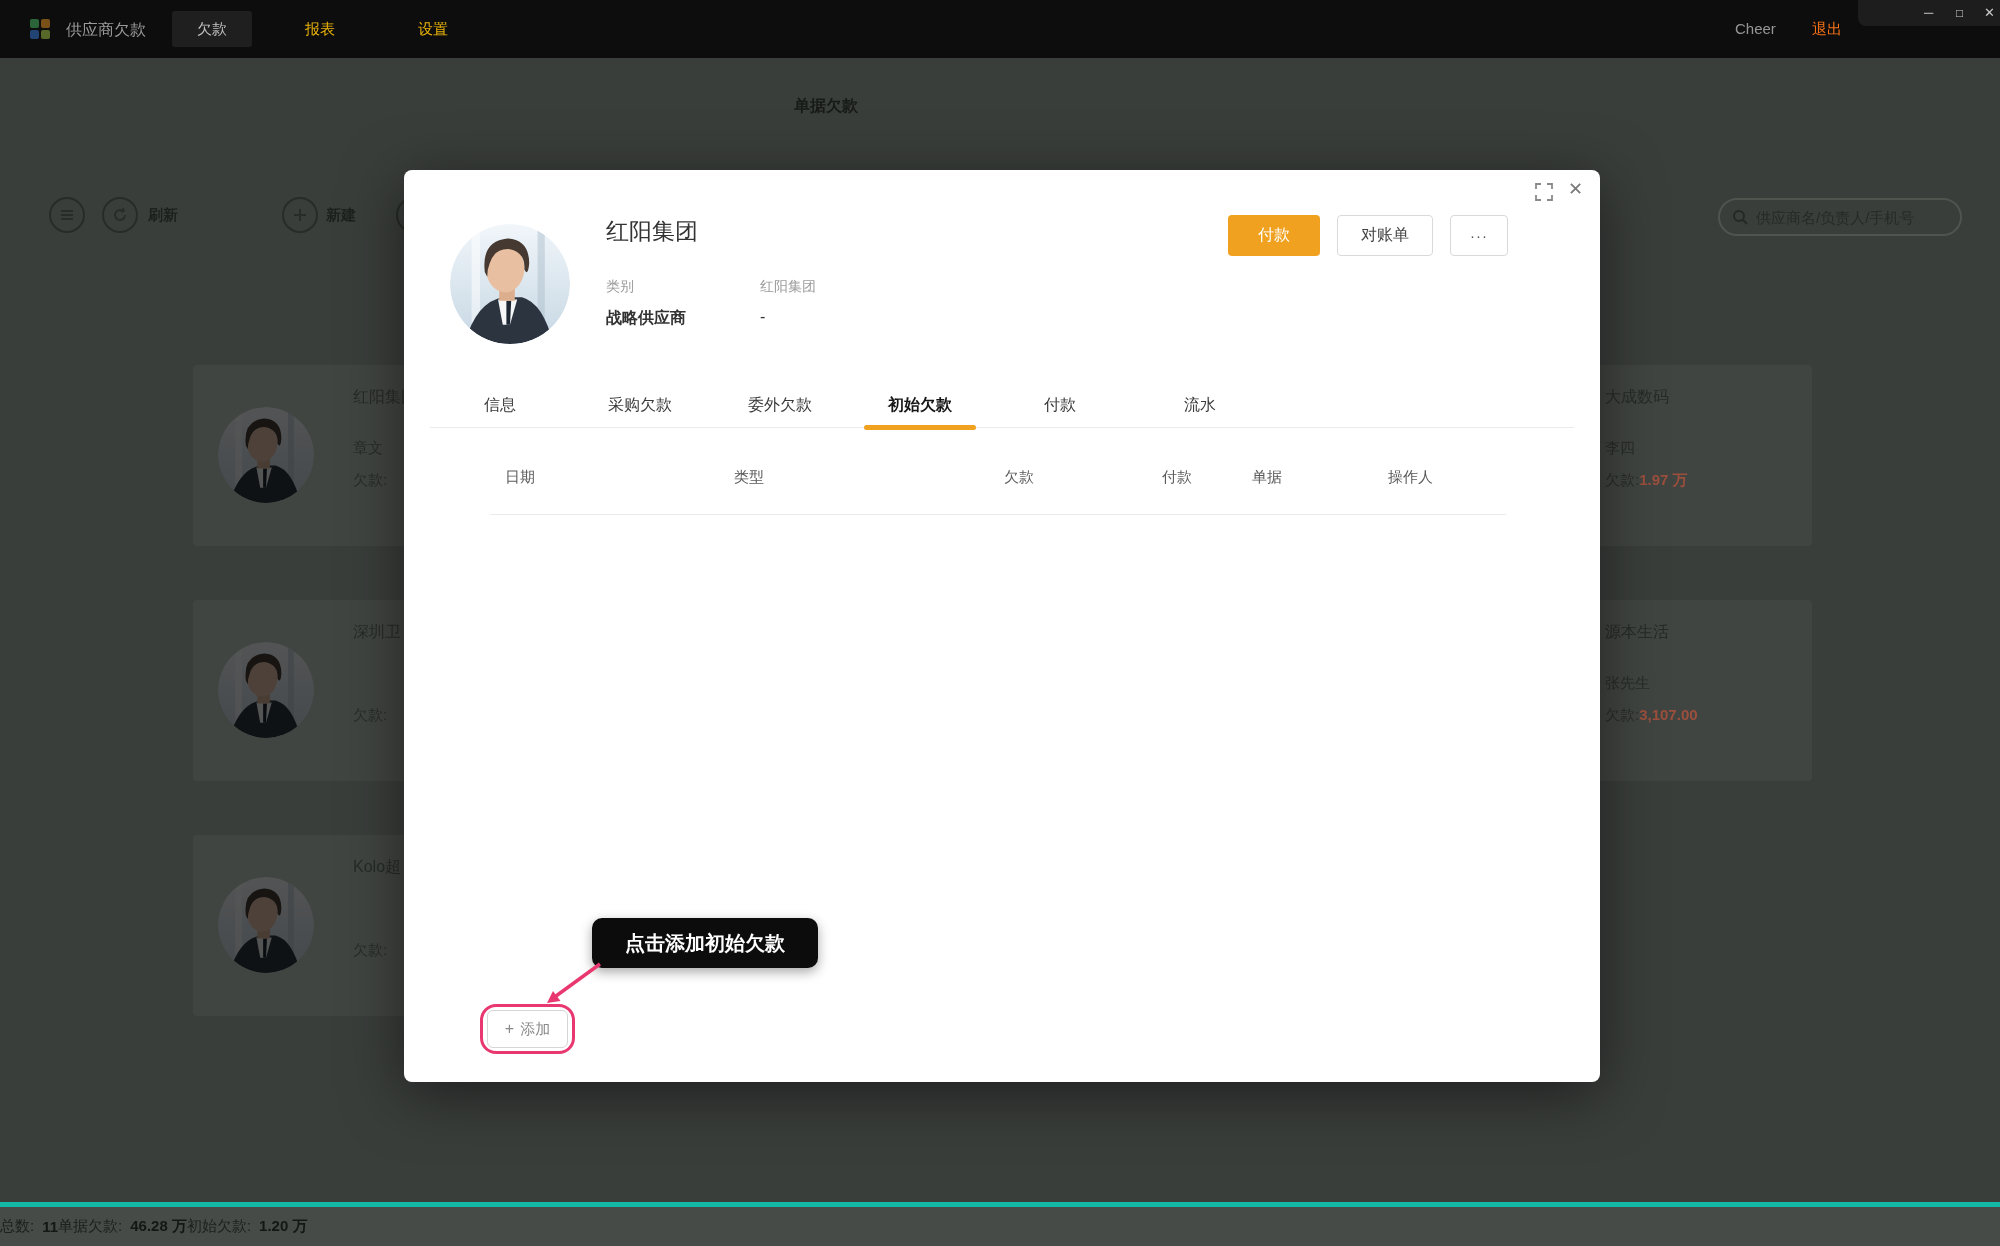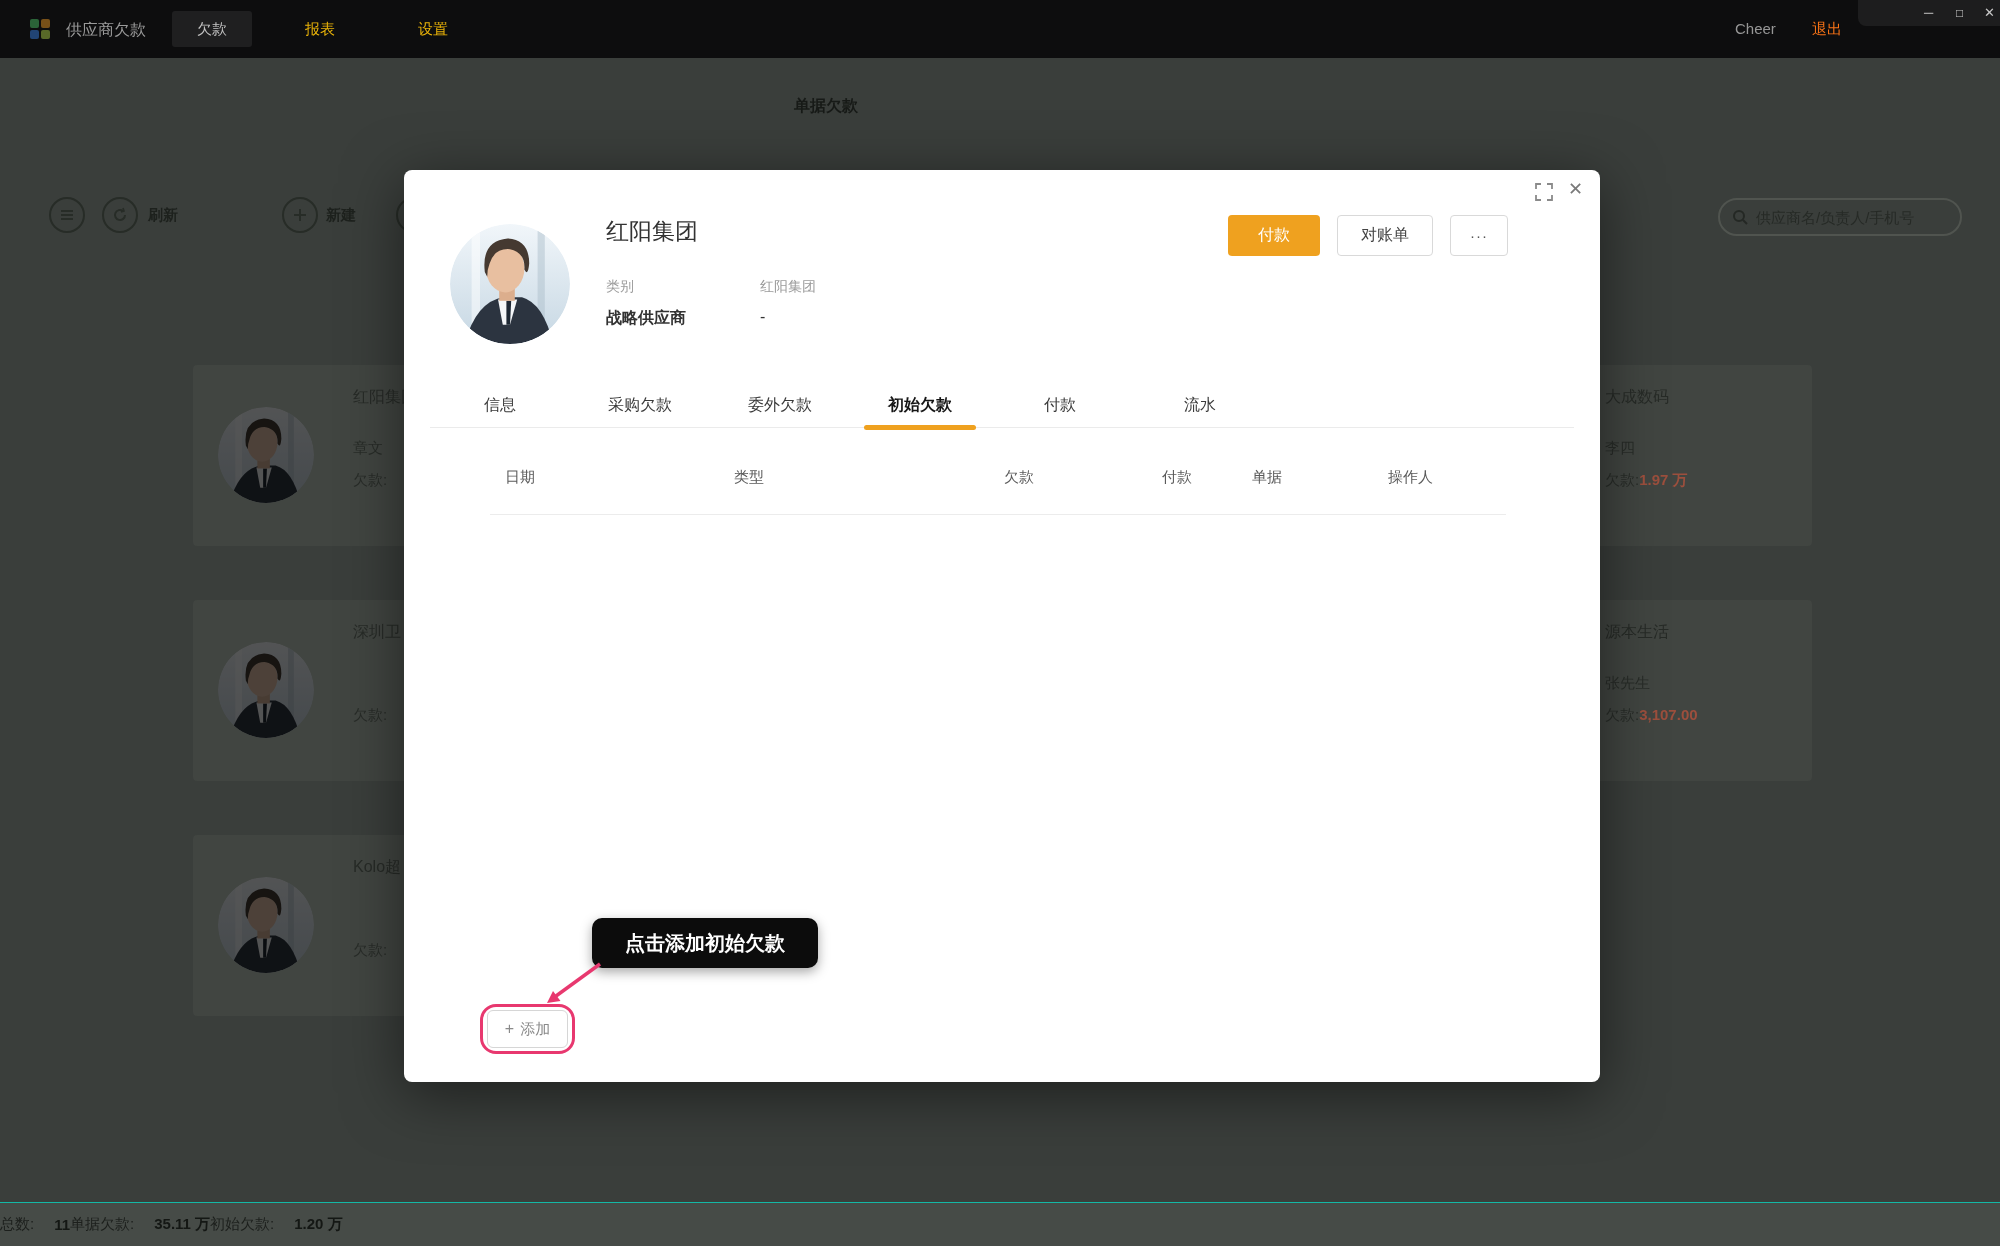--- a/index.html
+++ b/index.html
@@ -44,23 +44,23 @@
   .sup-card { position:absolute; width:367px; height:181px; background:#414541; border-radius:4px; }
   .sup-card .avatar-wrap { position:absolute; left:25px; top:42px; width:96px; height:96px;
                            border-radius:50%; overflow:hidden; filter:brightness(.34) saturate(.8); }
   .sup-card .c-name { position:absolute; left:160px; top:22px; font-size:16px; color:#272b27;
                       width:200px; white-space:nowrap; overflow:hidden; }
   .sup-card .c-contact { position:absolute; left:160px; top:74px; font-size:15px; color:#282c28; }
   .sup-card .c-debt { position:absolute; left:160px; top:106px; font-size:15px; color:#282c28; }
   .sup-card .c-debt b { color:#9c4f3d; font-weight:bold; margin-left:0; }
 
   .statusbar { position:absolute; left:0; top:1202px; width:2000px; height:44px; background:#464b47;
-               border-top:1px solid #14b8a6; display:flex; align-items:center; font-size:15px; color:#1c1f1c; }
+               border-top:5px solid #14b8a6; display:flex; align-items:center; font-size:15px; color:#1c1f1c; }
   .statusbar span.lbl { margin-left:0; }
-  .statusbar b { font-weight:bold; color:#141714; margin-left:20px; }
+  .statusbar b { font-weight:bold; color:#141714; margin-left:8px; }
   .sb-g1{margin-left:110px;} .sb-g2{margin-left:58px;} .sb-g3{margin-left:70px;}
 
   
   .modal { position:absolute; left:404px; top:170px; width:1196px; height:912px; background:#ffffff;
            border-radius:8px; box-shadow:0 12px 60px rgba(0,0,0,.5); z-index:10; }
   .m-expand { position:absolute; left:1130px; top:12px; width:20px; height:20px; cursor:pointer; }
   .m-close  { position:absolute; left:1164px; top:8px; font-size:18px; color:#7a7a7a; cursor:pointer; }
   .m-avatar { position:absolute; left:46px; top:54px; width:120px; height:120px; border-radius:50%;
               overflow:hidden; }
   .m-name { position:absolute; left:202px; top:46px; font-size:23px; color:#333; }
@@ -218,21 +218,21 @@
       </svg></div>
   <div class="c-name">源本生活</div>
   <div class="c-contact">张先生</div>
   <div class="c-debt"><span>欠款:</span><b>3,107.00</b></div>
 </div>
 
 <div class="statusbar">
   <span class="lbl sb-g1">总数:</span>
   <b>11</b>
   <span class="lbl sb-g2">单据欠款:</span>
-  <b>35.11 万</b>
+  <b>46.28 万</b>
   <span class="lbl sb-g3">初始欠款:</span>
   <b>1.20 万</b>
 </div>
 
 <div class="modal">
   <svg class="m-expand" viewBox="0 0 20 20">
     <g fill="none" stroke="#8a8a8a" stroke-width="1.8">
       <path d="M2 7V2h5M13 2h5v5M18 13v5h-5M7 18H2v-5"></path>
       </g>
     </svg>

